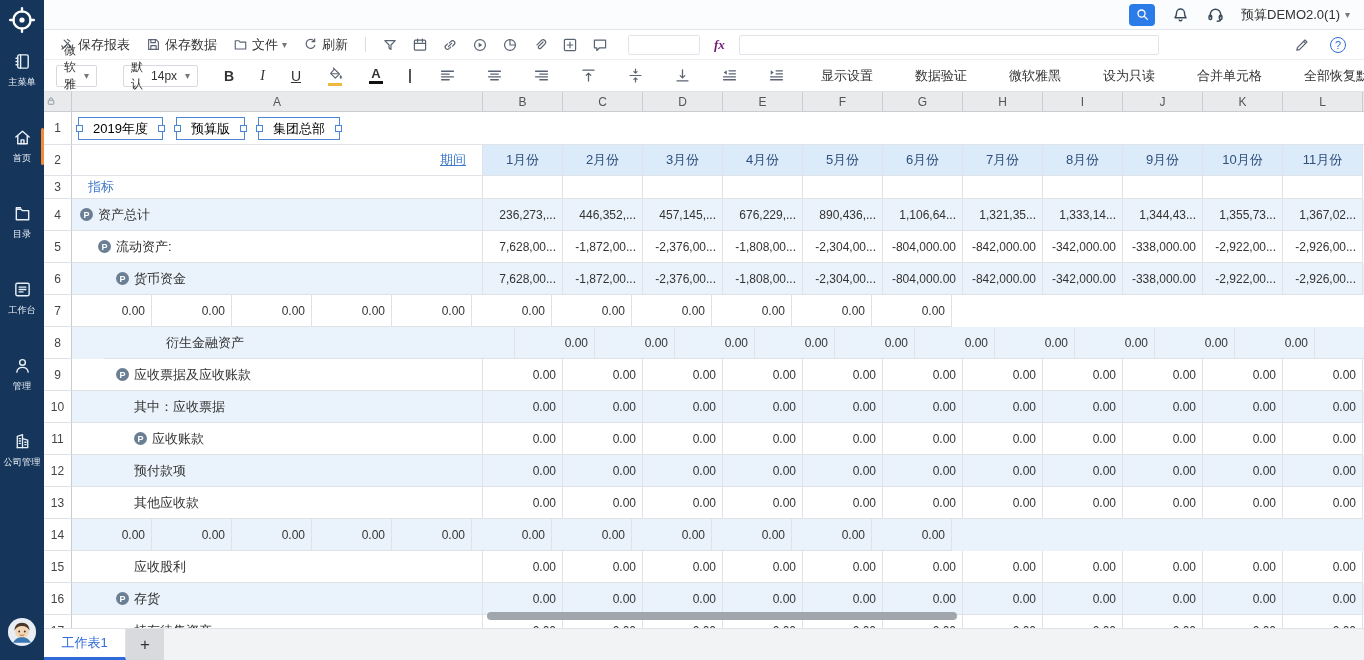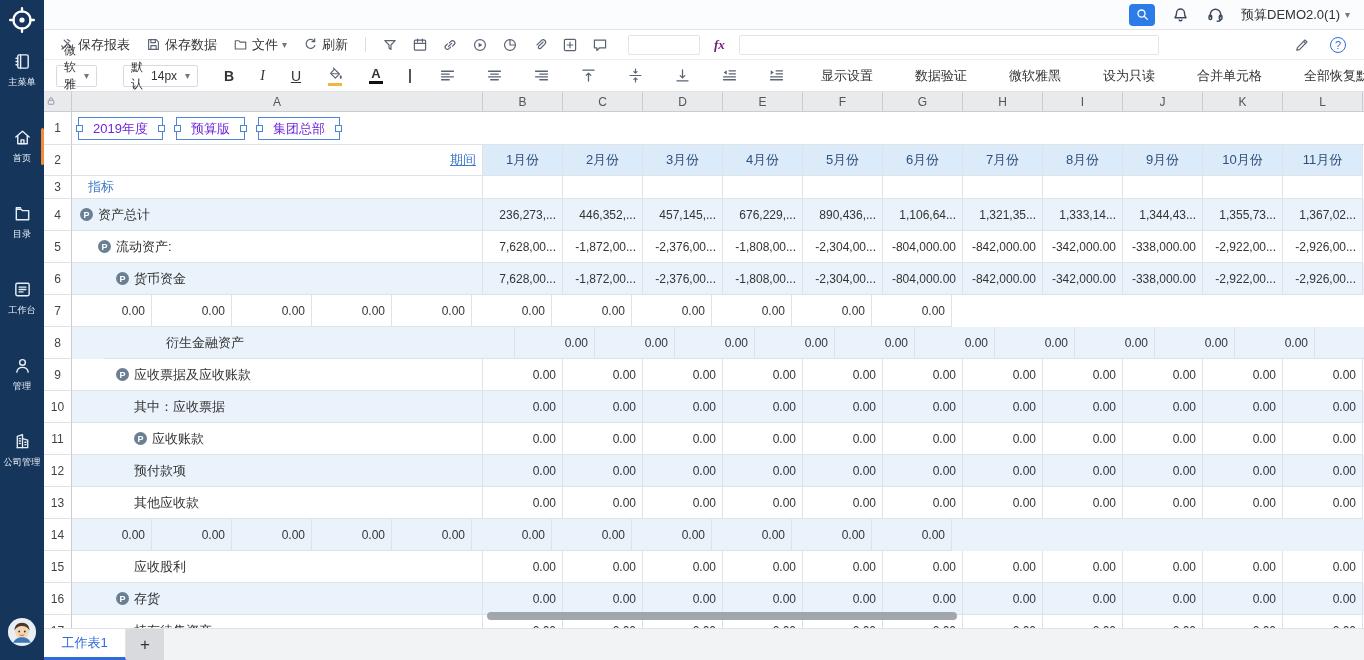--- a/index.html
+++ b/index.html
@@ -75,25 +75,25 @@
   .colA { width:411px; } .colV { width:80px; }
   .grid { position:absolute; top:20px; left:0; right:0; bottom:0; overflow:hidden; }
   .grow { display:flex; height:32px; }
   .r1 { height:33px; } .r2 { height:31px; } .r3 { height:23px; }
   .cell { border-right:1px solid #dfe3e8; border-bottom:1px solid #dfe3e8; flex-shrink:0; display:flex; align-items:center; overflow:hidden; white-space:nowrap; cursor:default; }
   .rn { width:28px; justify-content:center; font-size:12px; color:#444; background:#fff; border-right:1px solid #c9ccd1; cursor:pointer; }
   .cA { width:411px; font-size:13px; }
   .cv { width:80px; justify-content:flex-end; padding-right:6px; font-size:12px; }
   .alt { background:#eaf3fb; }
   .cm { background:#dcebf9; justify-content:center; color:#2f4f7d; font-size:13px; padding-right:0; }
-  .period { justify-content:flex-end; padding-right:6px; color:#3f79c8;text-decoration:underline; }
+  .period { justify-content:flex-end; padding-right:16px; color:#3f79c8;text-decoration:underline; }
   .indicator { padding-left:16px; color:#3f79c8; }
   .merged-rest { flex:1; border-right:none; }
   .chips { display:flex; gap:13px; padding-left:6px; }
-  .chip { position:relative; height:23px; line-height:21px; padding:0 14px; border:1px solid #4a86d8; color:#6d28d9; background:#fff; font-size:13px; cursor:pointer; }
+  .chip { position:relative; height:23px; line-height:21px; padding:0 14px; border:1px solid #4a86d8; color:#000000; background:#fff; font-size:13px; cursor:pointer; }
   .chip::before,.chip::after { content:""; position:absolute; width:5px; height:5px; background:#fff; border:1px solid #4a86d8; top:50%; margin-top:-3px; }
   .chip::before { left:-3px; } .chip::after { right:-3px; }
   .drill { width:13px; height:13px; border-radius:50%; background:#6b7f94; color:#fff; font-size:9px; font-weight:bold; display:inline-flex; align-items:center; justify-content:center; margin-right:5px; flex-shrink:0; cursor:pointer; }
   .hscroll { position:absolute; left:443px; bottom:8px; width:470px; height:8px; background:#999fa6; border-radius:4px; opacity:.92; cursor:pointer; }
 
   
   .bottombar { height:32px; flex-shrink:0; display:flex; align-items:stretch; background:#f2f3f5; border-top:1px solid #dfe2e7; }
   .sheet-tab { width:82px; display:flex; align-items:center; justify-content:center; background:#fff; color:#2f6bd8; border-right:1px solid #e0e3e8; border-bottom:3px solid #2f6bd8; cursor:pointer; }
   .add-tab { width:38px; display:flex; align-items:center; justify-content:center; background:#d8dadd; color:#333; font-size:17px; cursor:pointer; }
 </style>

